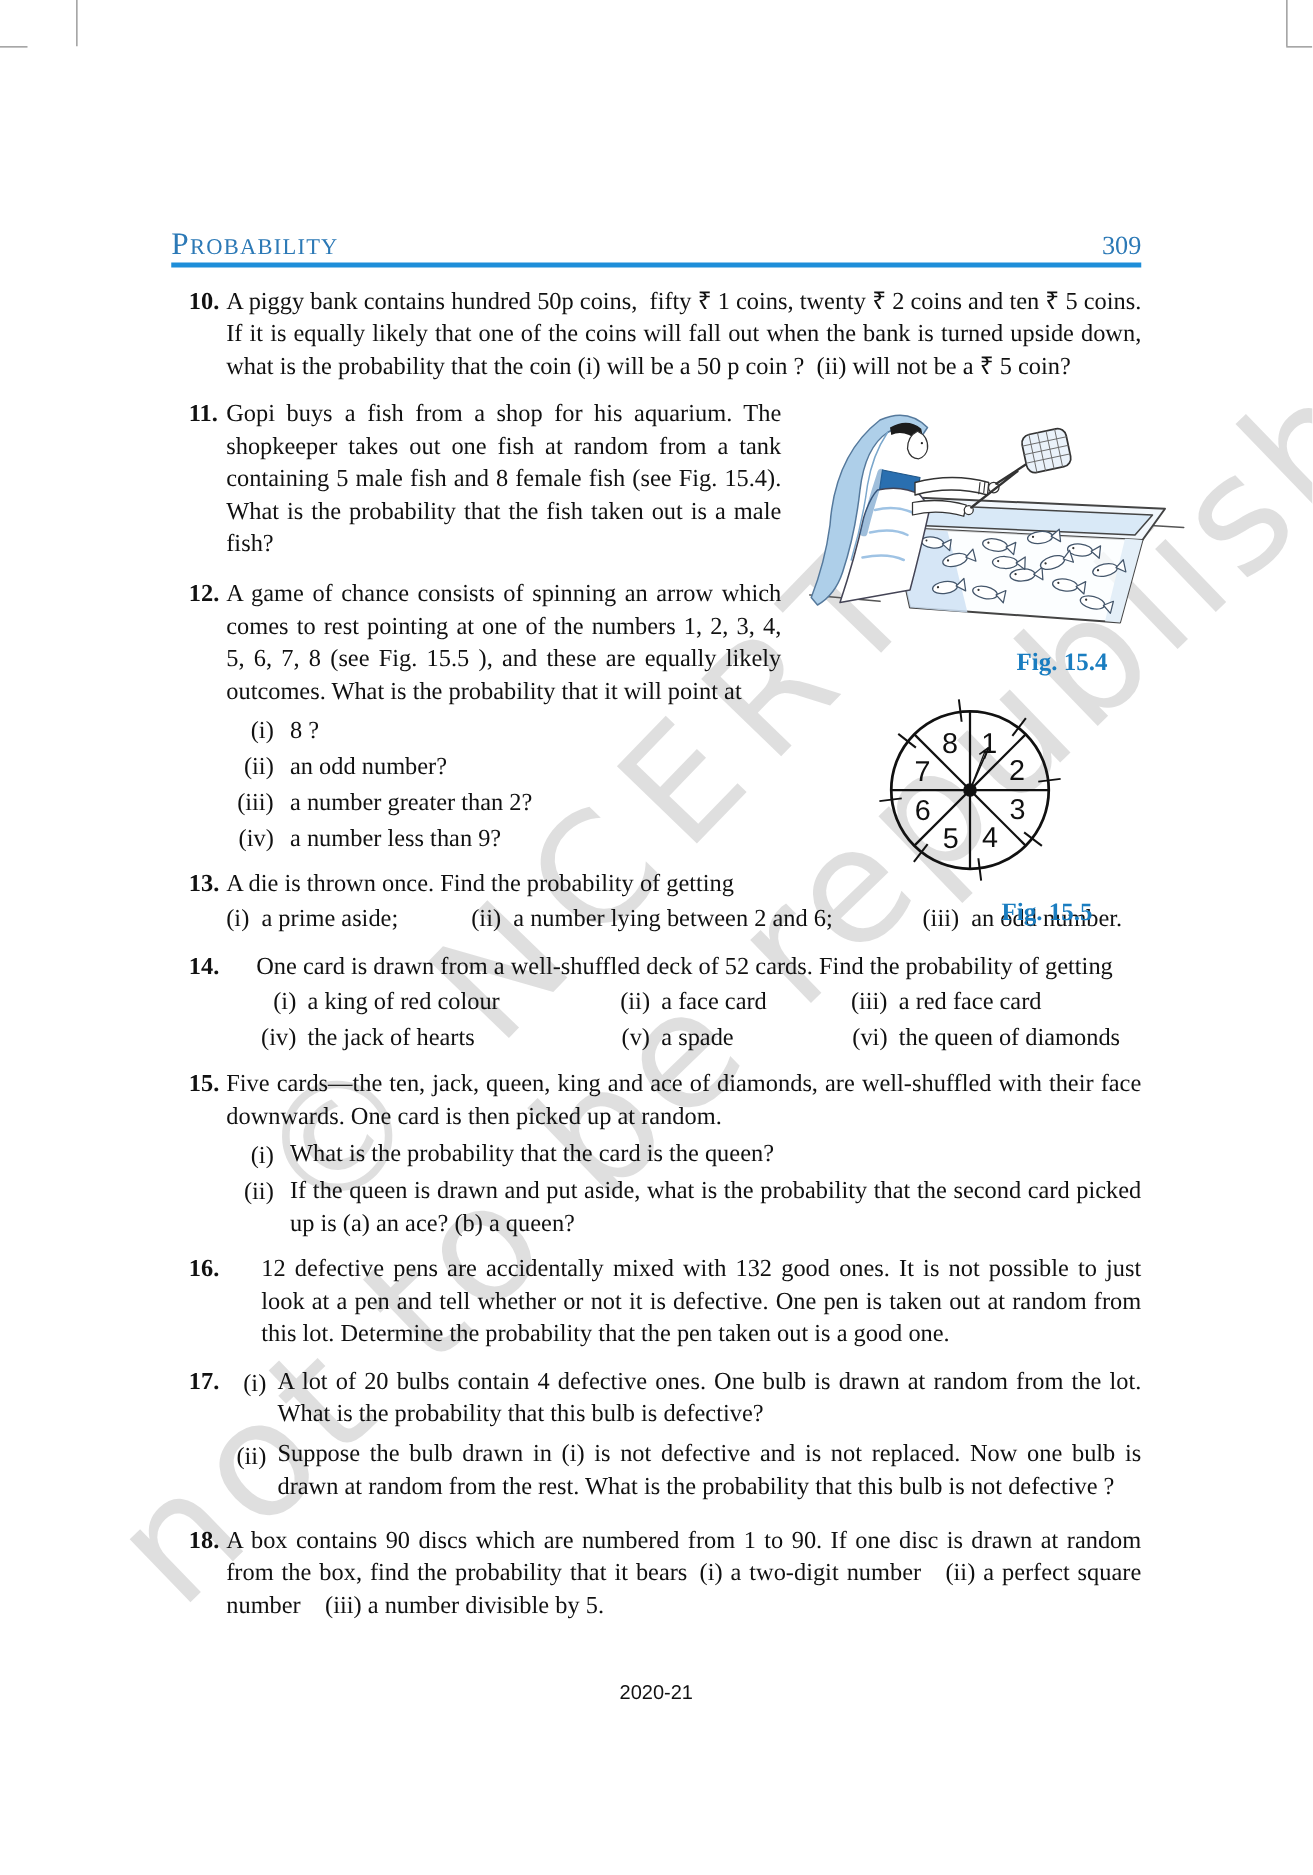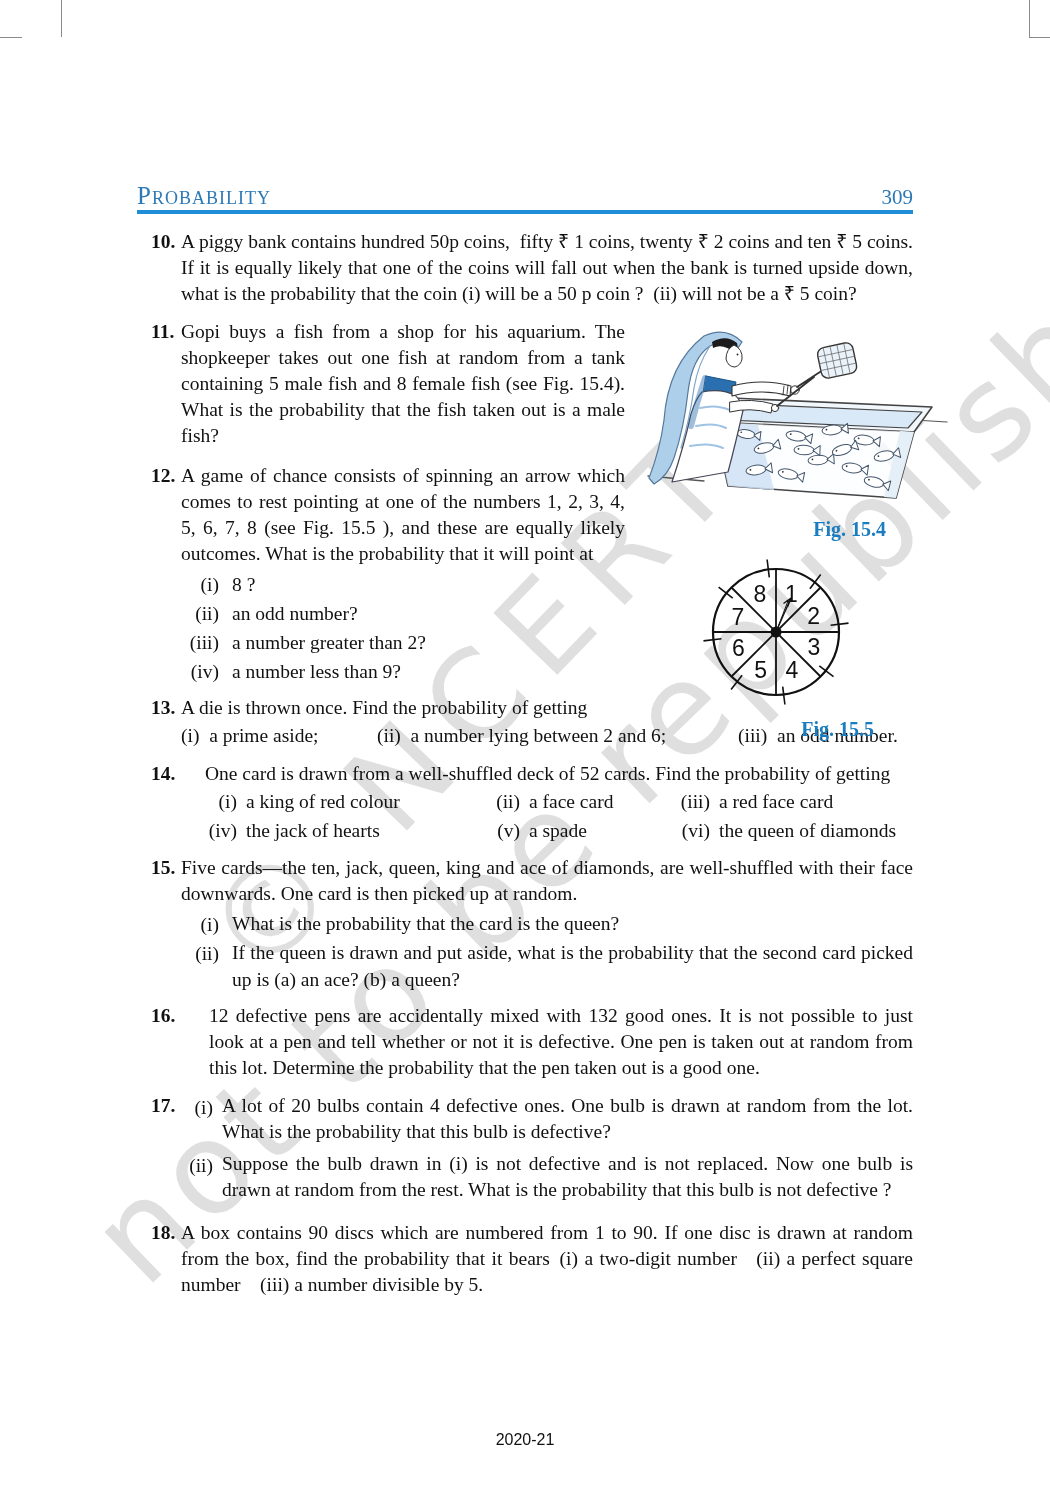--- a/index.html
+++ b/index.html
@@ -54,21 +54,21 @@
   .q17 .itext { margin-left:9px; line-height:26px; }
   .q17 .item { margin-bottom:6px; }
 
   
   .fig154 { position:absolute; left:646px; top:330px; width:302px; z-index:1; }
   .fig155 { position:absolute; left:678px; top:556px; width:196px; z-index:1; text-align:center; }
   .figcap { font-weight:bold; font-size:20px; color:#1a7dc0; text-align:right; margin-top:4px; }
   .fig154 .figcap { margin-right:62px; }
   .fig155 .figcap { margin-left:22px; margin-top:6px; }
 
-  .footer { position:absolute; left:0; right:0; top:1431px; text-align:center;
+  .footer { position:absolute; left:0; right:0; top:1346px; text-align:center;
             font-family:"Liberation Sans", sans-serif; font-size:16px; color:#111; z-index:2; }
 </style>
 </head>
 <body>
 
 <div class="page">
 
   <div class="crop tl-v"></div>
   <div class="crop tl-h"></div>
   <div class="crop tr-v"></div>

